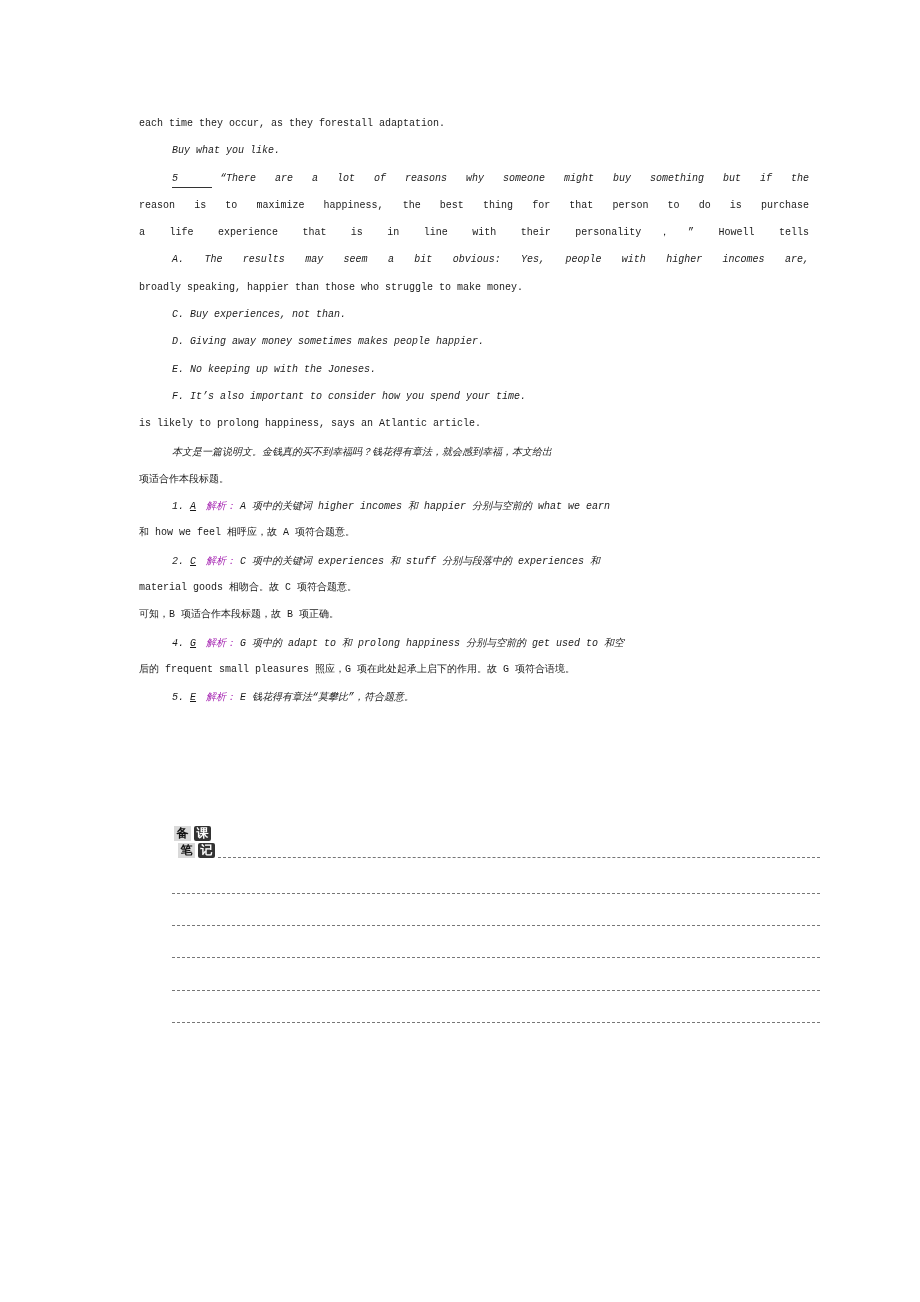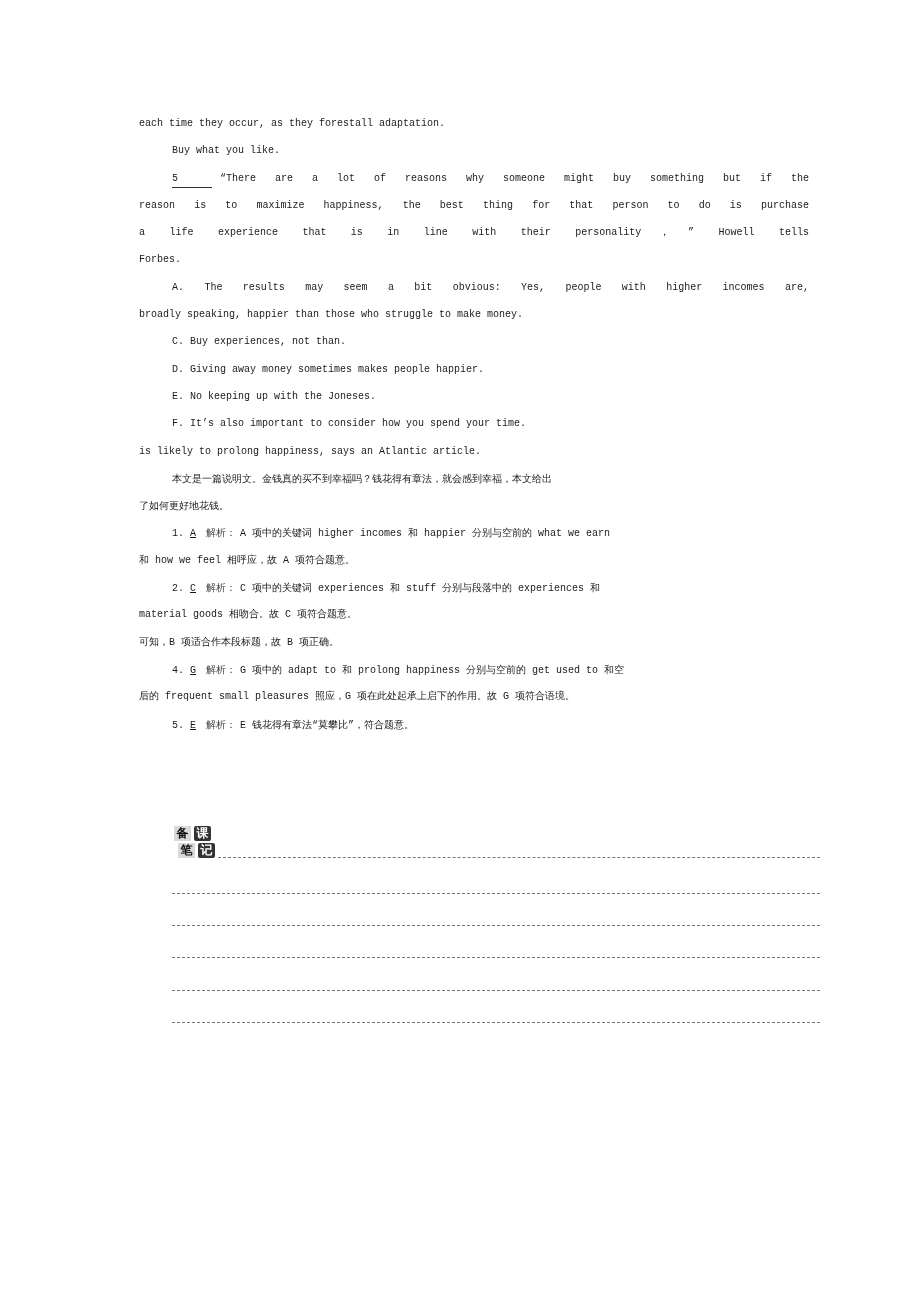--- a/index.html
+++ b/index.html
@@ -1,54 +1,53 @@
 <!DOCTYPE html>
 <html><head>
 <meta charset="utf-8">
 <style>
   html, body { margin: 0; padding: 0; background: #ffffff; }
   body { width: 920px; height: 1302px; position: relative; overflow: hidden;
          font-family: "Liberation Mono", "DejaVu Sans Mono", monospace; color: #1a1a1a; }
   .page { position: absolute; left: 139px; top: 110px; width: 670px; font-size: 10px; }
   .line { height: 27.3px; line-height: 27.3px; white-space: nowrap; position: relative; }
-  .indent { padding-left: 33px; }
+  .indent { padding-left: 33px; font-style: italic; }
   .justify { text-align: justify; text-align-last: justify; white-space: normal; }
   .blank { display: inline-block; width: 40px; text-align: center; border-bottom: 1px solid #333; line-height: 16px; margin-right: 8px; }
   .ans { text-decoration: underline; }
-  .jiexi { color: #404040; margin: 0 4px 0 10px; text-align: center; }
+  .jiexi { color: #a21caf; margin: 0 4px 0 10px; text-align: center; }
   .cn { font-family: "DejaVu Serif", "Liberation Serif", serif; }
   .notes { position: absolute; left: 172px; top: 826px; width: 648px; }
   .badge { position: absolute; left: 0; top: 0; width: 46px; height: 34px; }
   .badge .ch { position: absolute; width: 17px; height: 15px; font-size: 12px; line-height: 15px; text-align: center; font-weight: bold;
                font-family: "DejaVu Sans", sans-serif; }
   .ch.light { background: #d9d9d9; color: #111; }
   .ch.dark { background: #333; color: #fff; border-radius: 2px; }
   .rule { position: absolute; left: 0; width: 648px; border-top: 1px dashed #777; height: 0; }
 </style>
 </head>
 <body>
 
 <div class="page">
   <div class="line">each time they occur, as they forestall adaptation.</div>
   <div class="line indent">Buy what you like.</div>
   <div class="line indent justify"><span class="blank">5</span><span>“There are a lot of reasons why someone might buy something but if the</span></div>
   <div class="line justify">reason is to maximize happiness, the best thing for that person to do is  purchase</div>
   <div class="line justify">a life experience that is in line with their personality，” Howell tells</div>
-  <div class="line">Forbes.</div>
 
   <div class="line indent justify">A. The results may seem a bit obvious: Yes, people with higher incomes are,</div>
   <div class="line">broadly speaking, happier than those who struggle to make money.</div>
   <div class="line indent">C. Buy experiences, not than.</div>
   <div class="line indent">D. Giving away money sometimes makes people happier.</div>
   <div class="line indent">E. No keeping up with the Joneses.</div>
   <div class="line indent">F. It’s also important to consider how you spend your time.</div>
   <div class="line">is likely to prolong happiness, says an Atlantic article.</div>
 
   <div class="line indent cn">本文是一篇说明文。金钱真的买不到幸福吗？钱花得有章法，就会感到幸福，本文给出</div>
-  <div class="line cn">了如何更好地花钱。</div>
+  <div class="line cn">项适合作本段标题。</div>
 
   <div class="line indent"><span>1. </span><span class="ans">A</span><span class="jiexi cn">解析：</span><span>A 项中的关键词 higher incomes 和 happier 分别与空前的 what we earn</span></div>
   <div class="line">和 how we feel 相呼应，故 A 项符合题意。</div>
   <div class="line indent"><span>2. </span><span class="ans">C</span><span class="jiexi cn">解析：</span><span>C 项中的关键词 experiences 和 stuff 分别与段落中的 experiences 和</span></div>
   <div class="line">material goods 相吻合。故 C 项符合题意。</div>
   <div class="line">可知，B 项适合作本段标题，故 B 项正确。</div>
   <div class="line indent"><span>4. </span><span class="ans">G</span><span class="jiexi cn">解析：</span><span>G 项中的 adapt to 和 prolong happiness 分别与空前的 get used to 和空</span></div>
   <div class="line">后的 frequent small pleasures 照应，G 项在此处起承上启下的作用。故 G 项符合语境。</div>
   <div class="line indent"><span>5. </span><span class="ans">E</span><span class="jiexi cn">解析：</span><span>E 钱花得有章法“莫攀比”，符合题意。</span></div>
 </div>

